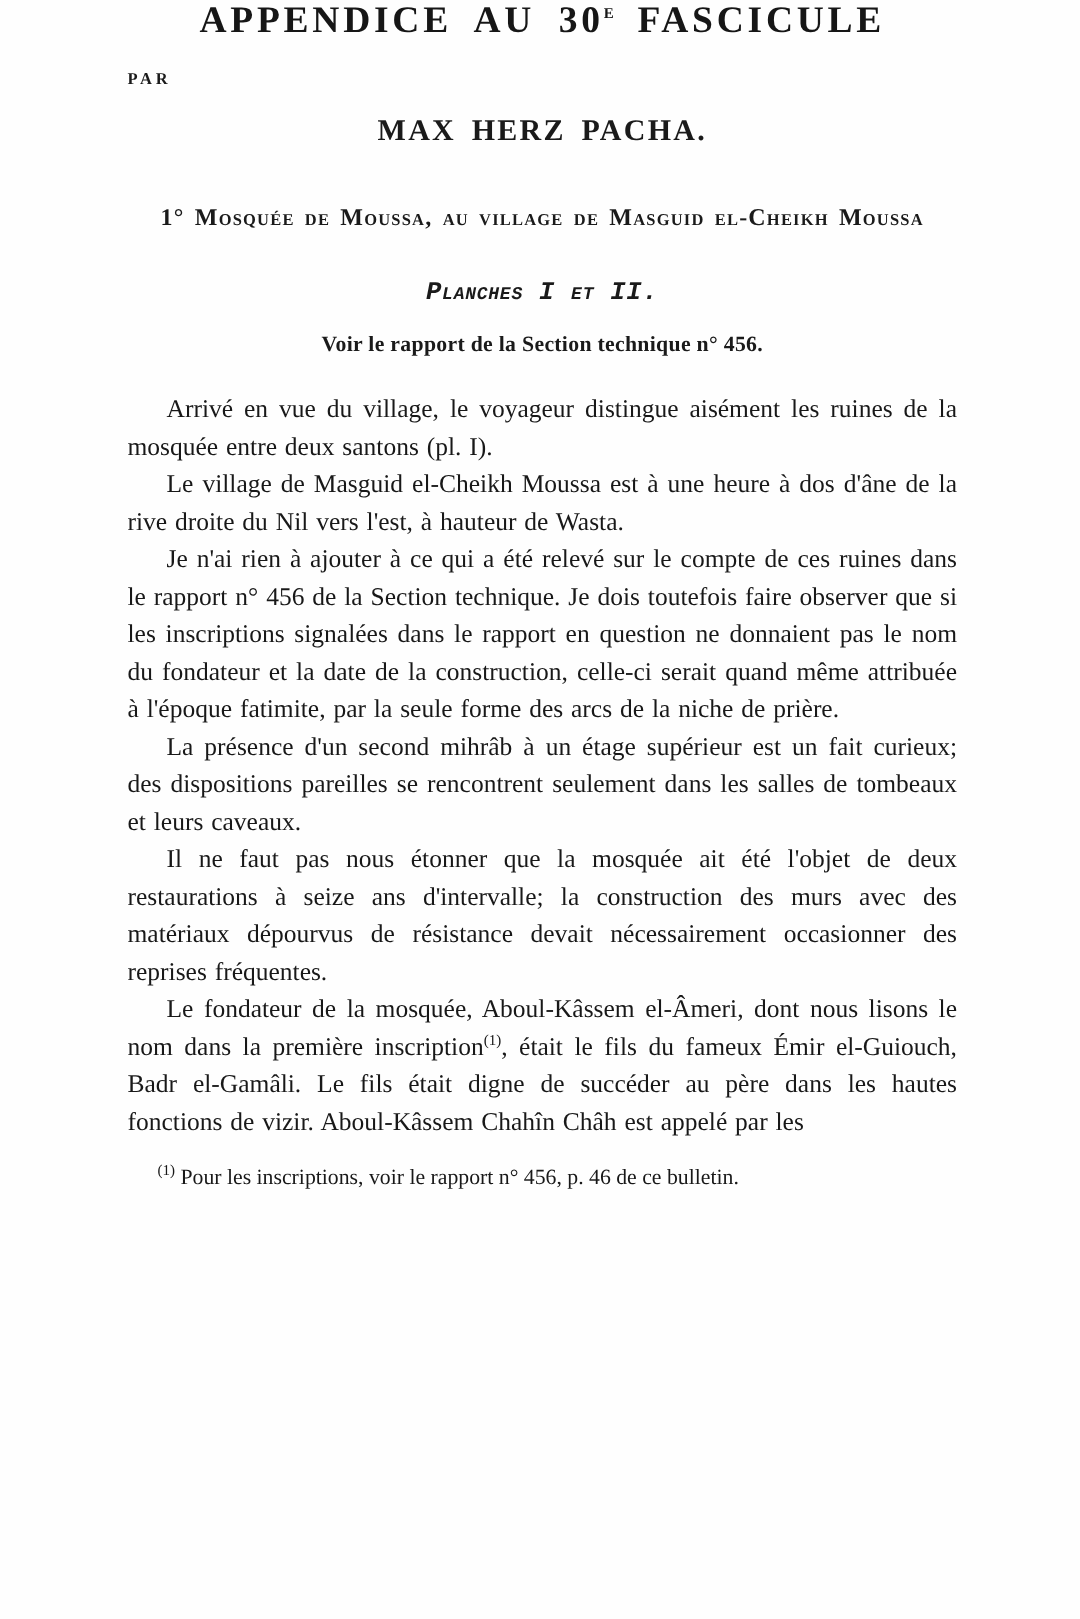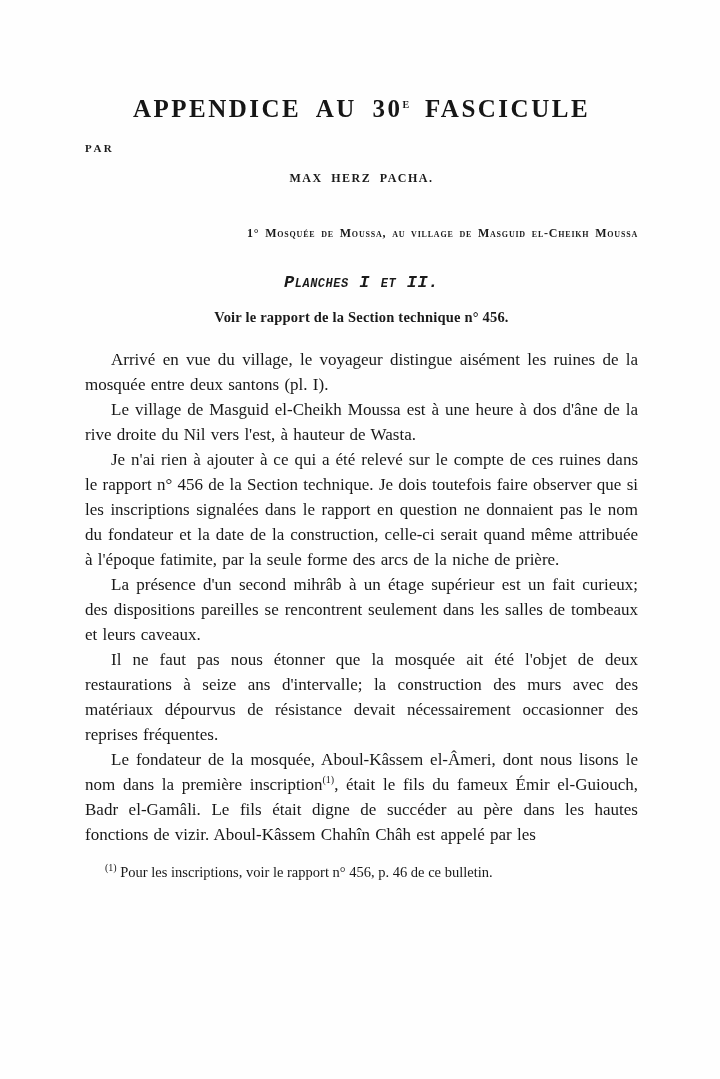--- a/index.html
+++ b/index.html
@@ -16,21 +16,20 @@
     font-family: "Liberation Serif", "DejaVu Serif", serif;
     overflow: hidden;
     box-sizing: border-box;
   }
   .column {
     margin-left: 85px;
     width: 553px;
   }
   .title {
     margin: 0;
-    padding-top: 95px;
     text-align: center;
     font-size: 25px;
     font-weight: 700;
     letter-spacing: 2.5px;
     word-spacing: 7px;
     color: #161616;
   }
   .title sup {
     font-size: 55%;
     vertical-align: super;
@@ -39,31 +38,31 @@
   }
   .byline {
     margin-top: 19px;
     font-size: 11px;
     font-weight: 700;
     letter-spacing: 2.5px;
   }
   .author {
     margin-top: 17px;
     text-align: center;
-    font-size: 12px;
+    font-size: 20px;
     font-weight: 700;
     letter-spacing: 1.5px;
     word-spacing: 4px;
   }
   .section-heading {
     margin-top: 34px;
-    text-align: right;
+    text-align: center;
     font-variant: small-caps;
     font-weight: 700;
-    font-size: 12px;
+    font-size: 16px;
     letter-spacing: 0.8px;
     word-spacing: 2px;
     line-height: 26px;
   }
   .plates-heading {
     margin-top: 27px;
     text-align: center;
     font-style: italic;
     font-weight: 700;
     font-variant: small-caps;

